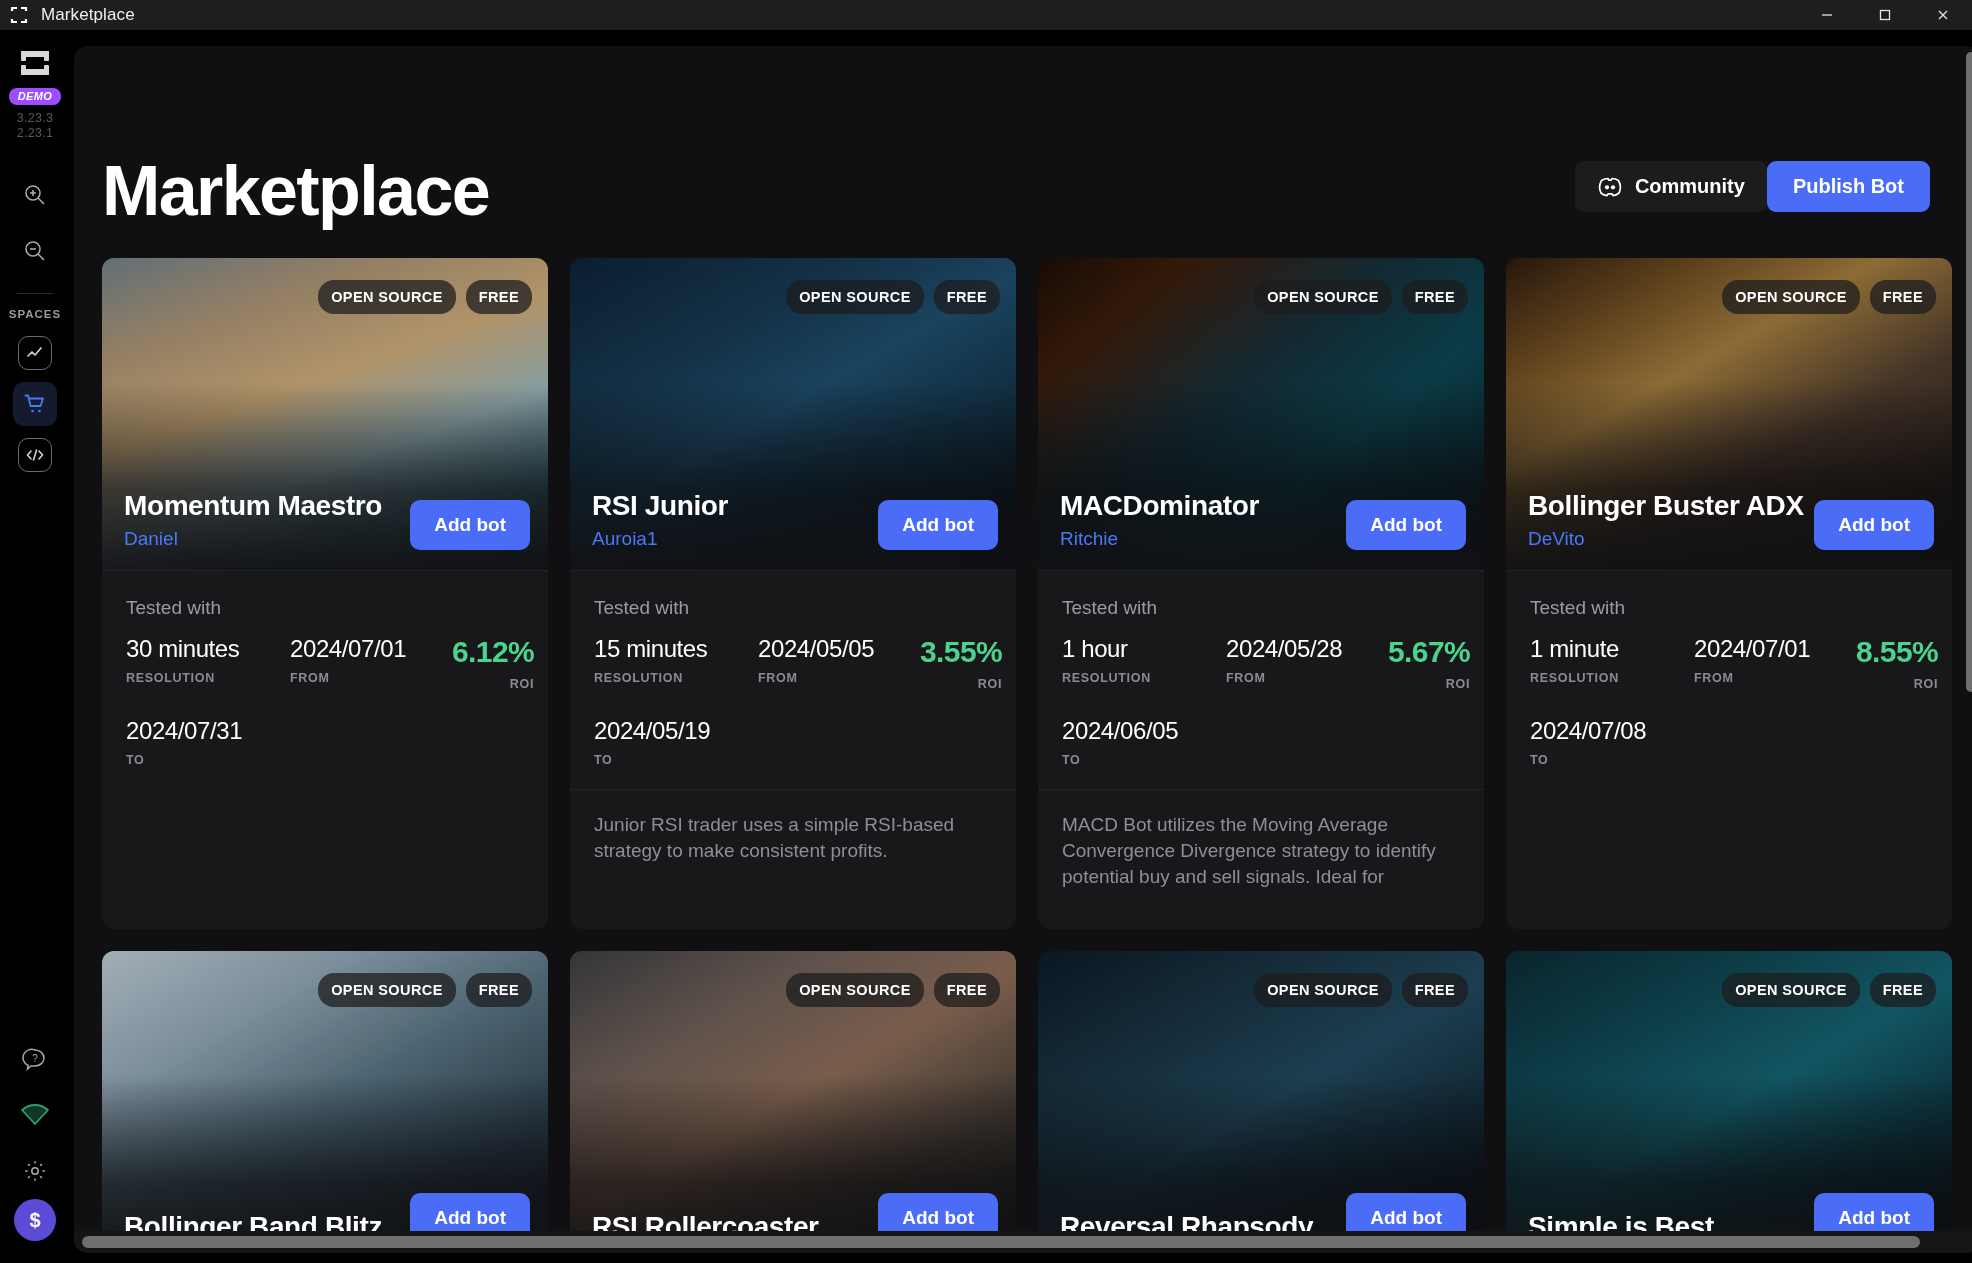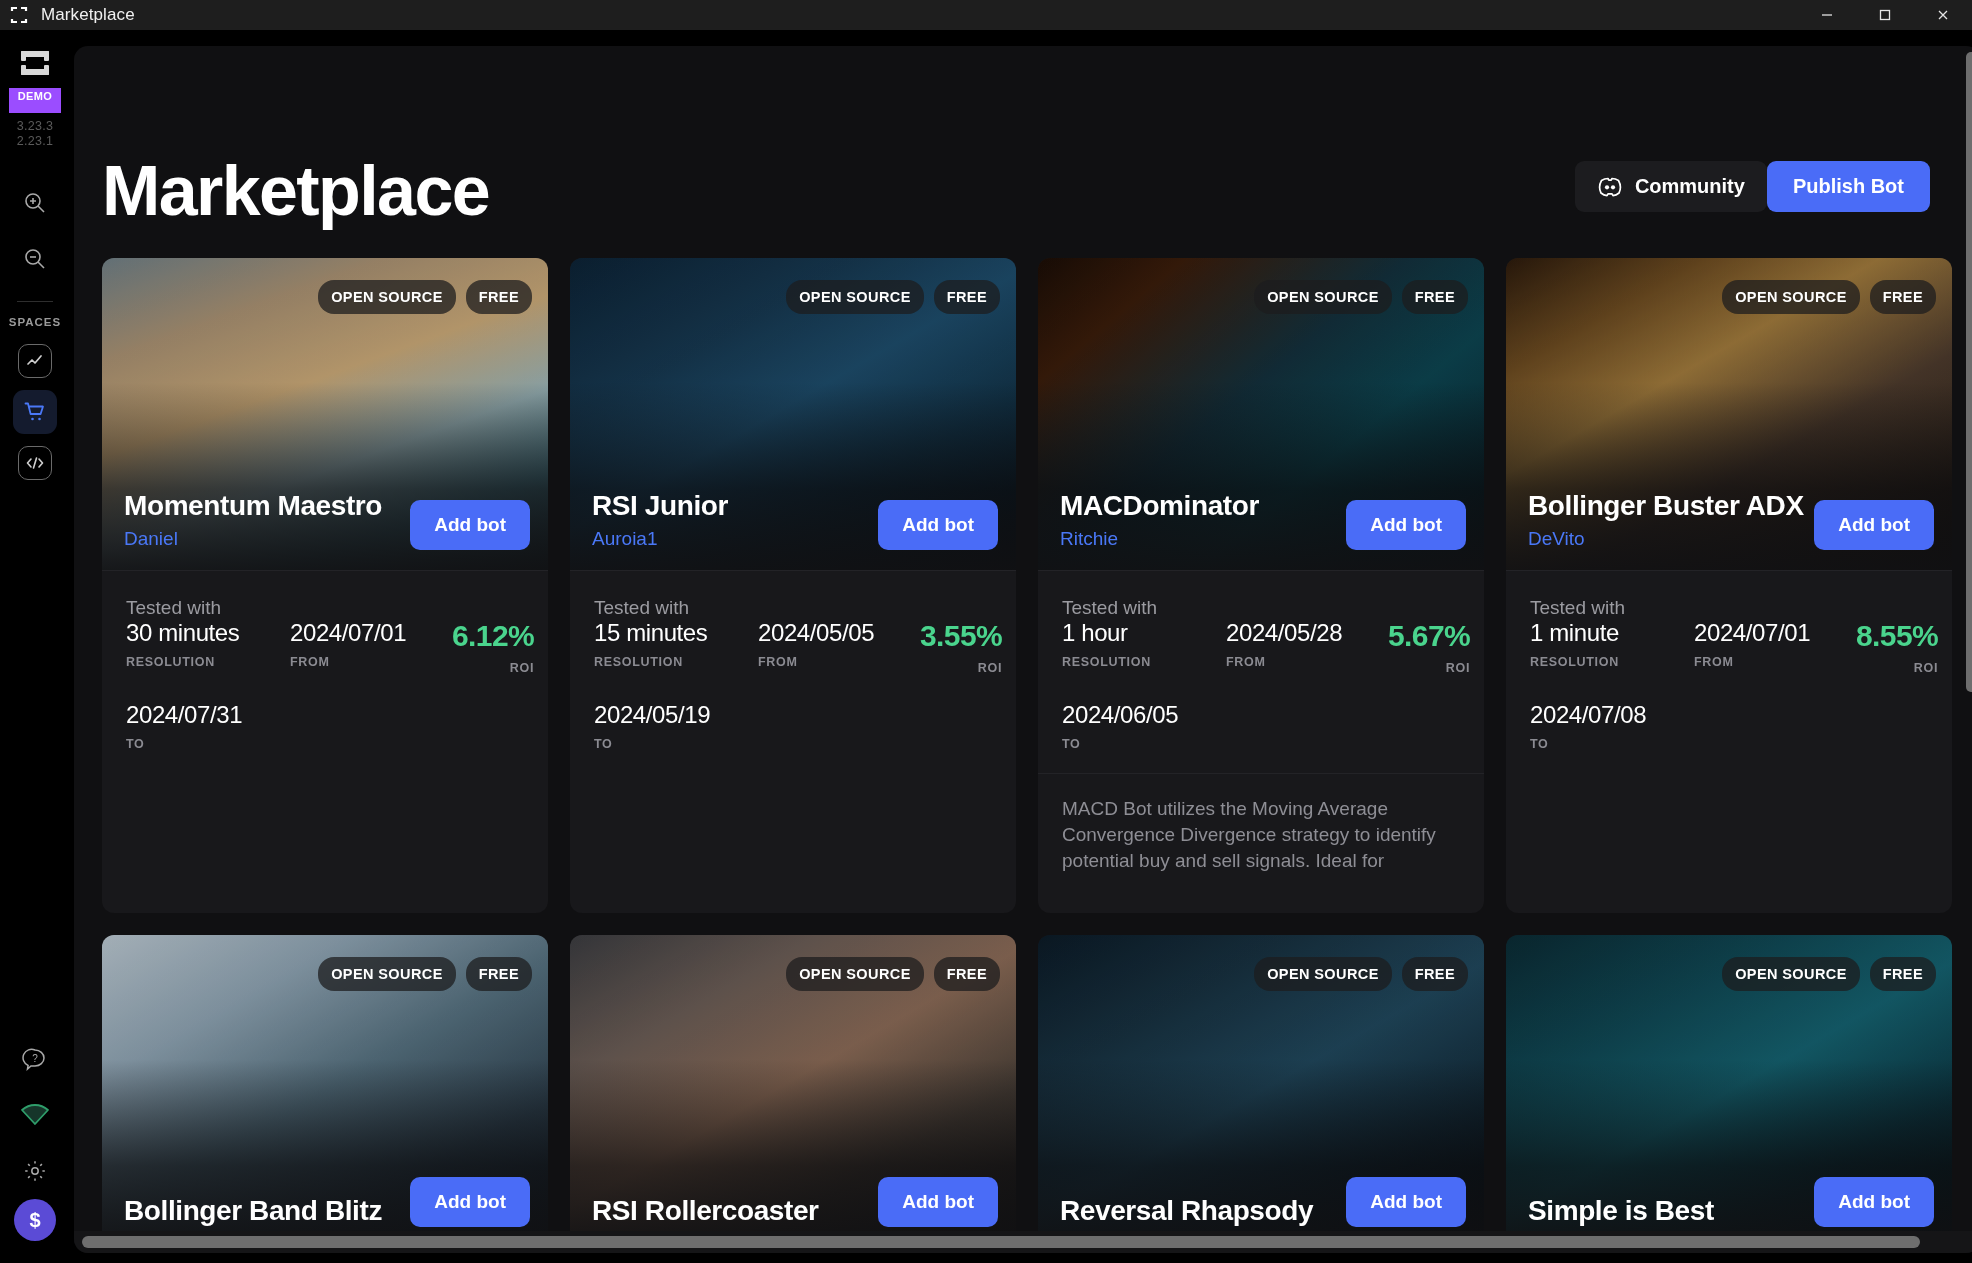--- a/index.html
+++ b/index.html
@@ -46,22 +46,23 @@
     padding-top: 14px;
   }
   .sb-brand {
     width: 40px; height: 38px;
     display: flex; align-items: center; justify-content: center;
     margin-bottom: 6px;
   }
   .demo-pill {
     background: #9b4dff; color: #fff;
     font-size: 11px; font-weight: bold; letter-spacing: .4px;
-    border-radius: 0; padding: 2px 9px 11px;
+    border-radius: 8px; padding: 2px 9px 3px;
     margin-bottom: 6px;
+    font-style: italic;
   }
   .ver { color: #5a5a5a; font-size: 12.5px; line-height: 15px; letter-spacing: .3px; }
   .sb-gap { height: 26px; }
   .sb-icon {
     width: 44px; height: 44px; margin: 6px 0;
     display: flex; align-items: center; justify-content: center;
     border-radius: 11px;
   }
   .sb-icon.boxed { border: 1.6px solid #6a6a6a; width: 34px; height: 34px; border-radius: 10px; }
   .sb-icon.active { background: #141b2e; }
@@ -148,21 +149,21 @@
   }
   .bot-author { color: #4a78f7; font-size: 19px; margin-top: 6px; }
   .add-bot {
     background: #4a6cf7; color: #fff;
     font-size: 19px; font-weight: bold;
     border-radius: 10px; padding: 14px 24px;
     white-space: nowrap; cursor: pointer; flex: 0 0 auto;
   }
 
   .card-stats { padding: 26px 24px 22px; border-top: 1px solid #232327; }
-  .tested-with { color: #9b9ba1; font-size: 19px; margin-bottom: 0; }
+  .tested-with { color: #9b9ba1; font-size: 19px; margin-bottom: 16px; }
   .stat-row { display: flex; align-items: flex-start; gap: 12px; }
   .stat { display: flex; flex-direction: column; }
   .stat-val { color: #fff; font-size: 24px; letter-spacing: -.4px; white-space: nowrap; }
   .stat-key { color: #8b8b92; font-size: 12.5px; font-weight: bold; letter-spacing: .7px; margin-top: 8px; }
   .stat.resolution { width: 152px; flex: 0 0 152px; }
   .stat.from { width: 150px; flex: 0 0 150px; }
   .stat.roi { flex: 1 1 auto; align-items: flex-end; text-align: right; }
   .roi-val { color: #4ad48d; font-size: 30px; font-weight: bold; letter-spacing: -.6px; }
   .stat-row2 { margin-top: 26px; }
 
@@ -411,20 +412,21 @@
                   <div class="stat-key">ROI</div>
                 </div>
               </div>
               <div class="stat-row stat-row2">
                 <div class="stat resolution">
                   <div class="stat-val">2024/05/19</div>
                   <div class="stat-key">TO</div>
                 </div>
               </div>
             </div>
+            <div class="card-desc">Junior RSI trader uses a simple RSI-based strategy to make consistent profits.</div>
           </div>
           <div class="card">
             <div class="card-hero">
               <div class="hero-bg" style="background: linear-gradient(140deg, rgb(26, 13, 6) 0%, rgb(58, 28, 10) 18%, rgb(19, 48, 60) 45%, rgb(12, 68, 80) 65%, rgb(7, 29, 38) 100%);"></div>
               <div class="hero-scrim"></div>
               <div class="badges">
                 <div class="badge">OPEN SOURCE</div>
                 <div class="badge">FREE</div>
               </div>
               <div class="hero-foot">

